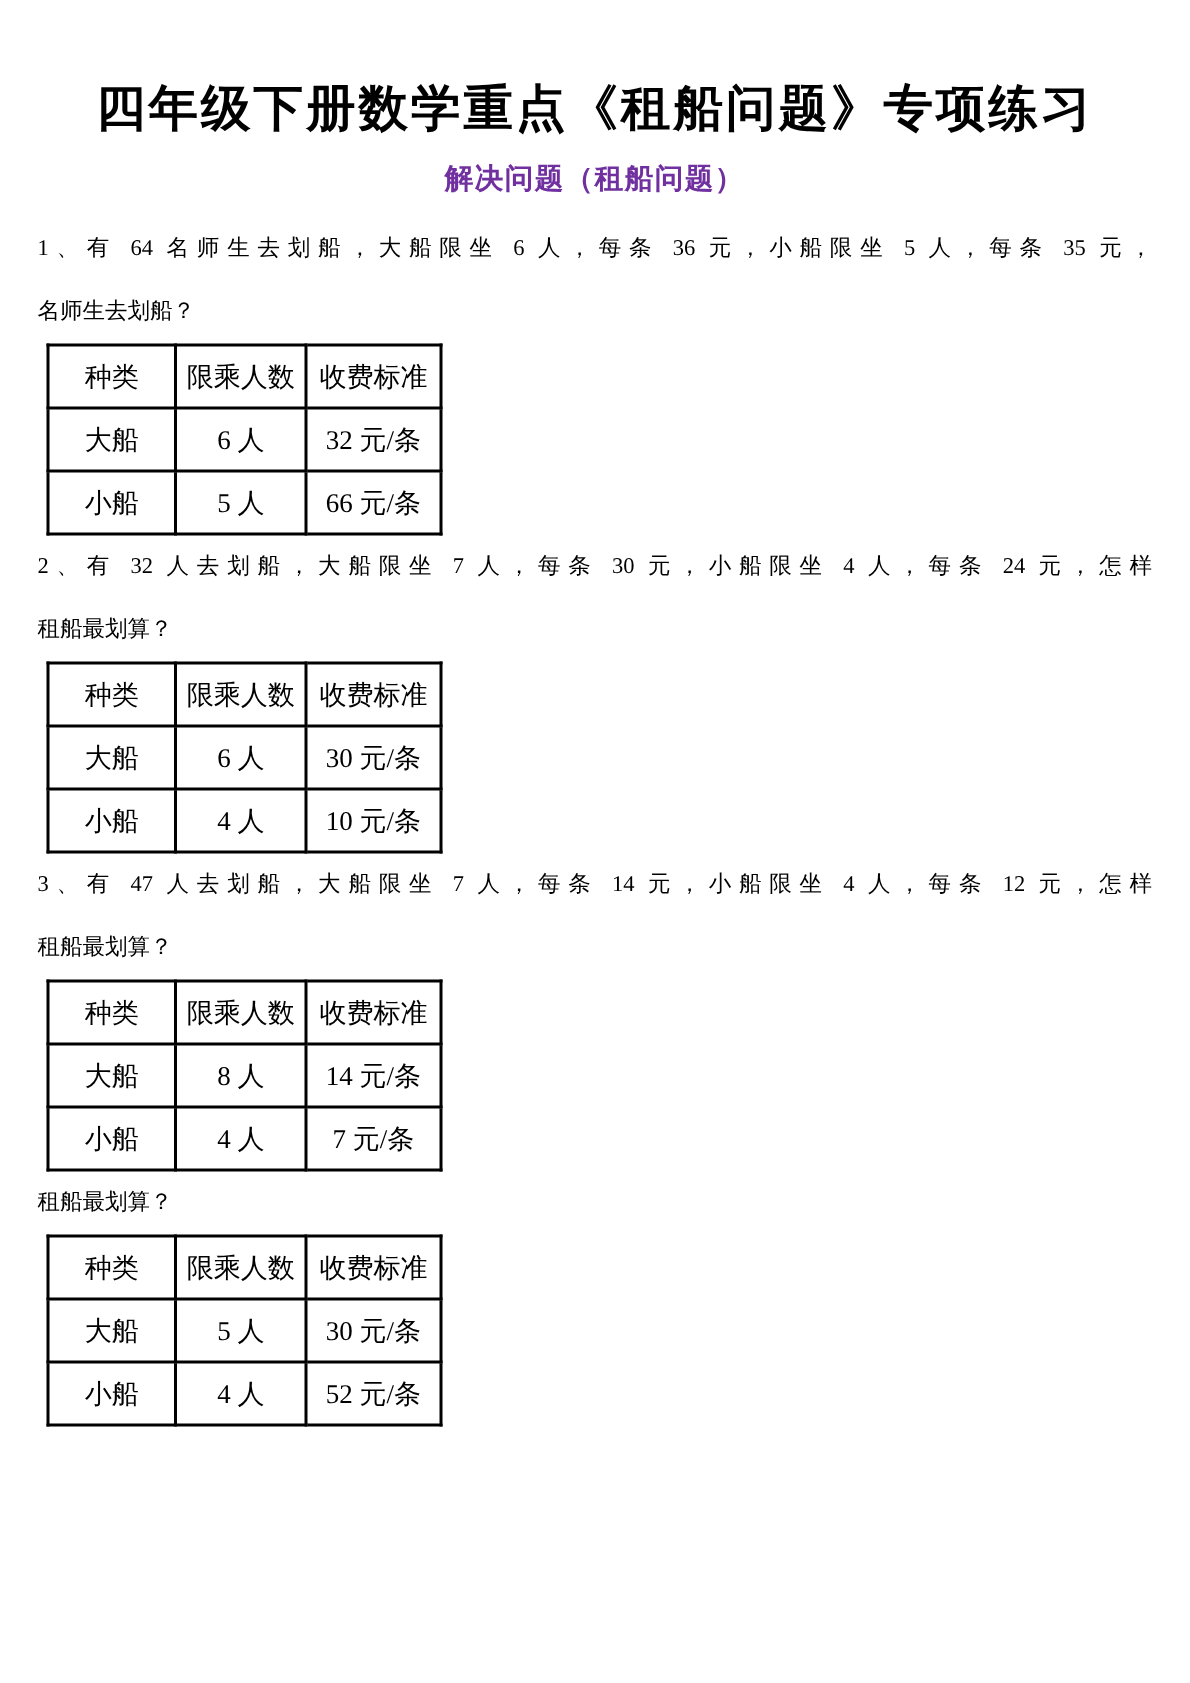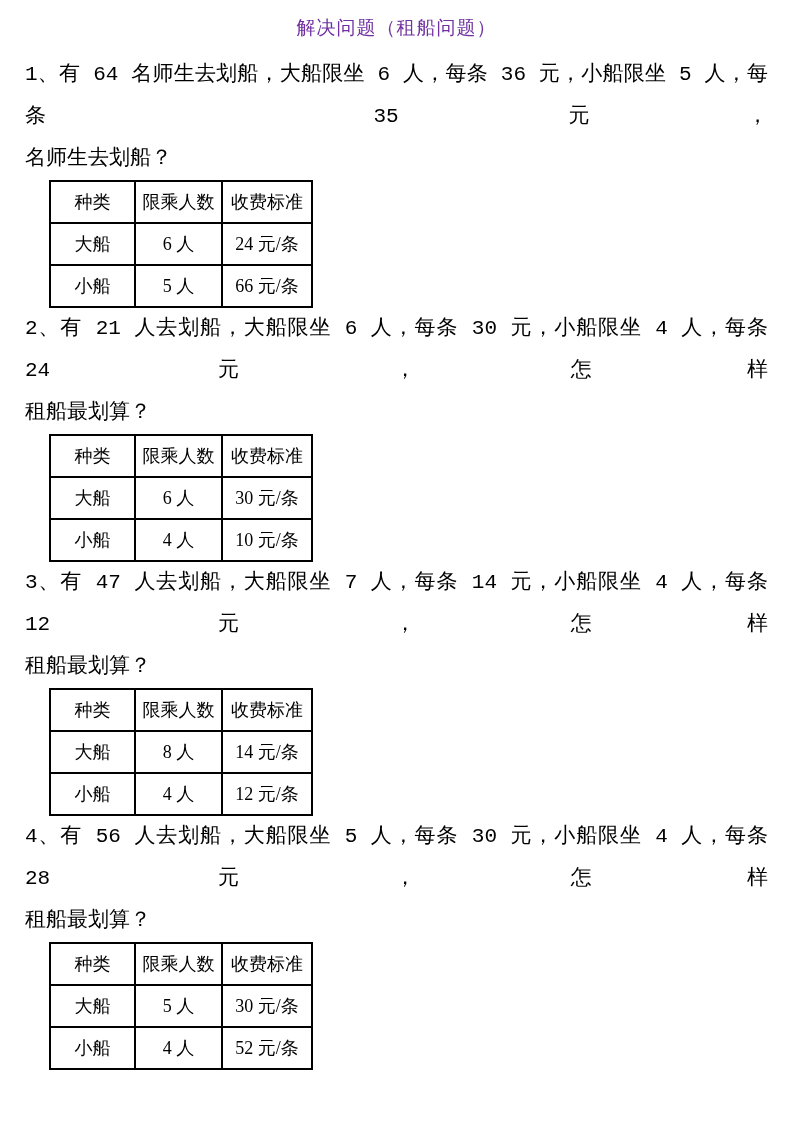--- a/index.html
+++ b/index.html
@@ -24,44 +24,43 @@
     font-weight: bold;
     font-size: 33px;
     line-height: 1.2;
     text-align: center;
     letter-spacing: 2px;
     color: #000000;
   }
   .doc-subtitle {
     margin: 16px 0 0 0;
     font-family: "Liberation Sans", "DejaVu Sans", sans-serif;
-    font-weight: normal;
+    font-weight: bold;
     font-size: 19px;
     line-height: 1.25;
     text-align: center;
     letter-spacing: 1px;
     color: #7030A0;
   }
   .problems { margin-top: 14px; }
   .problem { margin: 0; }
   .problem-text {
-    font-size: 21px;
+    font-size: 15px;
     line-height: 42px;
     white-space: nowrap;
-    font-family: Liberation Mono, monospace;
   }
   .problem-text .jline {
     text-align: justify;
     text-align-last: justify;
     white-space: normal;
     overflow: hidden;
   }
   .boat-table {
     border-collapse: collapse;
-    margin-left: 24px;
+    margin-left: 6px;
     table-layout: fixed;
   }
   .boat-table th, .boat-table td {
     border: 2px solid #000000;
     text-align: center;
     vertical-align: middle;
     font-weight: normal;
     font-size: 18px;
     height: 40px;
     padding: 0 4px;
@@ -69,20 +68,21 @@
   }
   .col-type  { width: 85px; }
   .col-limit { width: 87px; }
   .col-fee   { width: 90px; }
 </style>
 </head>
 <body>
 
 <div class="sheet">
 
+  <h1 class="doc-title">四年级下册数学重点《租船问题》专项练习</h1>
   <h2 class="doc-subtitle">解决问题（租船问题）</h2>
 
   <div class="problems">
 
     <section class="problem">
       <div class="problem-text">
         <div class="jline">1、有 64 名师生去划船，大船限坐 6 人，每条 36 元，小船限坐 5 人，每条 35 元，</div>
         <div>名师生去划船？</div>
       </div>
       <table class="boat-table">
@@ -93,34 +93,34 @@
           </colgroup>
         <tbody>
             <tr>
           <th>种类</th>
           <th>限乘人数</th>
           <th>收费标准</th>
         </tr>
         <tr>
           <td>大船</td>
           <td>6 人</td>
-          <td>24 元/条</td>
+          <td>32 元/条</td>
         </tr>
         <tr>
           <td>小船</td>
           <td>5 人</td>
           <td>66 元/条</td>
         </tr>
       </tbody>
         </table>
     </section>
 
     <section class="problem">
       <div class="problem-text">
-        <div class="jline">2、有 21 人去划船，大船限坐 6 人，每条 30 元，小船限坐 4 人，每条 24 元，怎样</div>
+        <div class="jline">2、有 32 人去划船，大船限坐 7 人，每条 30 元，小船限坐 4 人，每条 24 元，怎样</div>
         <div>租船最划算？</div>
       </div>
       <table class="boat-table">
         <colgroup>
             <col class="col-type">
             <col class="col-limit">
             <col class="col-fee">
           </colgroup>
         <tbody>
             <tr>
@@ -160,29 +160,28 @@
           <th>收费标准</th>
         </tr>
         <tr>
           <td>大船</td>
           <td>8 人</td>
           <td>14 元/条</td>
         </tr>
         <tr>
           <td>小船</td>
           <td>4 人</td>
-          <td>12 元/条</td>
-        </tr>
-      </tbody>
-        </table>
-    </section>
-
-    <section class="problem">
-      <div class="problem-text">
-        <div class="jline">4、有 56 人去划船，大船限坐 5 人，每条 30 元，小船限坐 4 人，每条 28 元，怎样</div>
+          <td>7 元/条</td>
+        </tr>
+      </tbody>
+        </table>
+    </section>
+
+    <section class="problem">
+      <div class="problem-text">
         <div>租船最划算？</div>
       </div>
       <table class="boat-table">
         <colgroup>
             <col class="col-type">
             <col class="col-limit">
             <col class="col-fee">
           </colgroup>
         <tbody>
             <tr>

